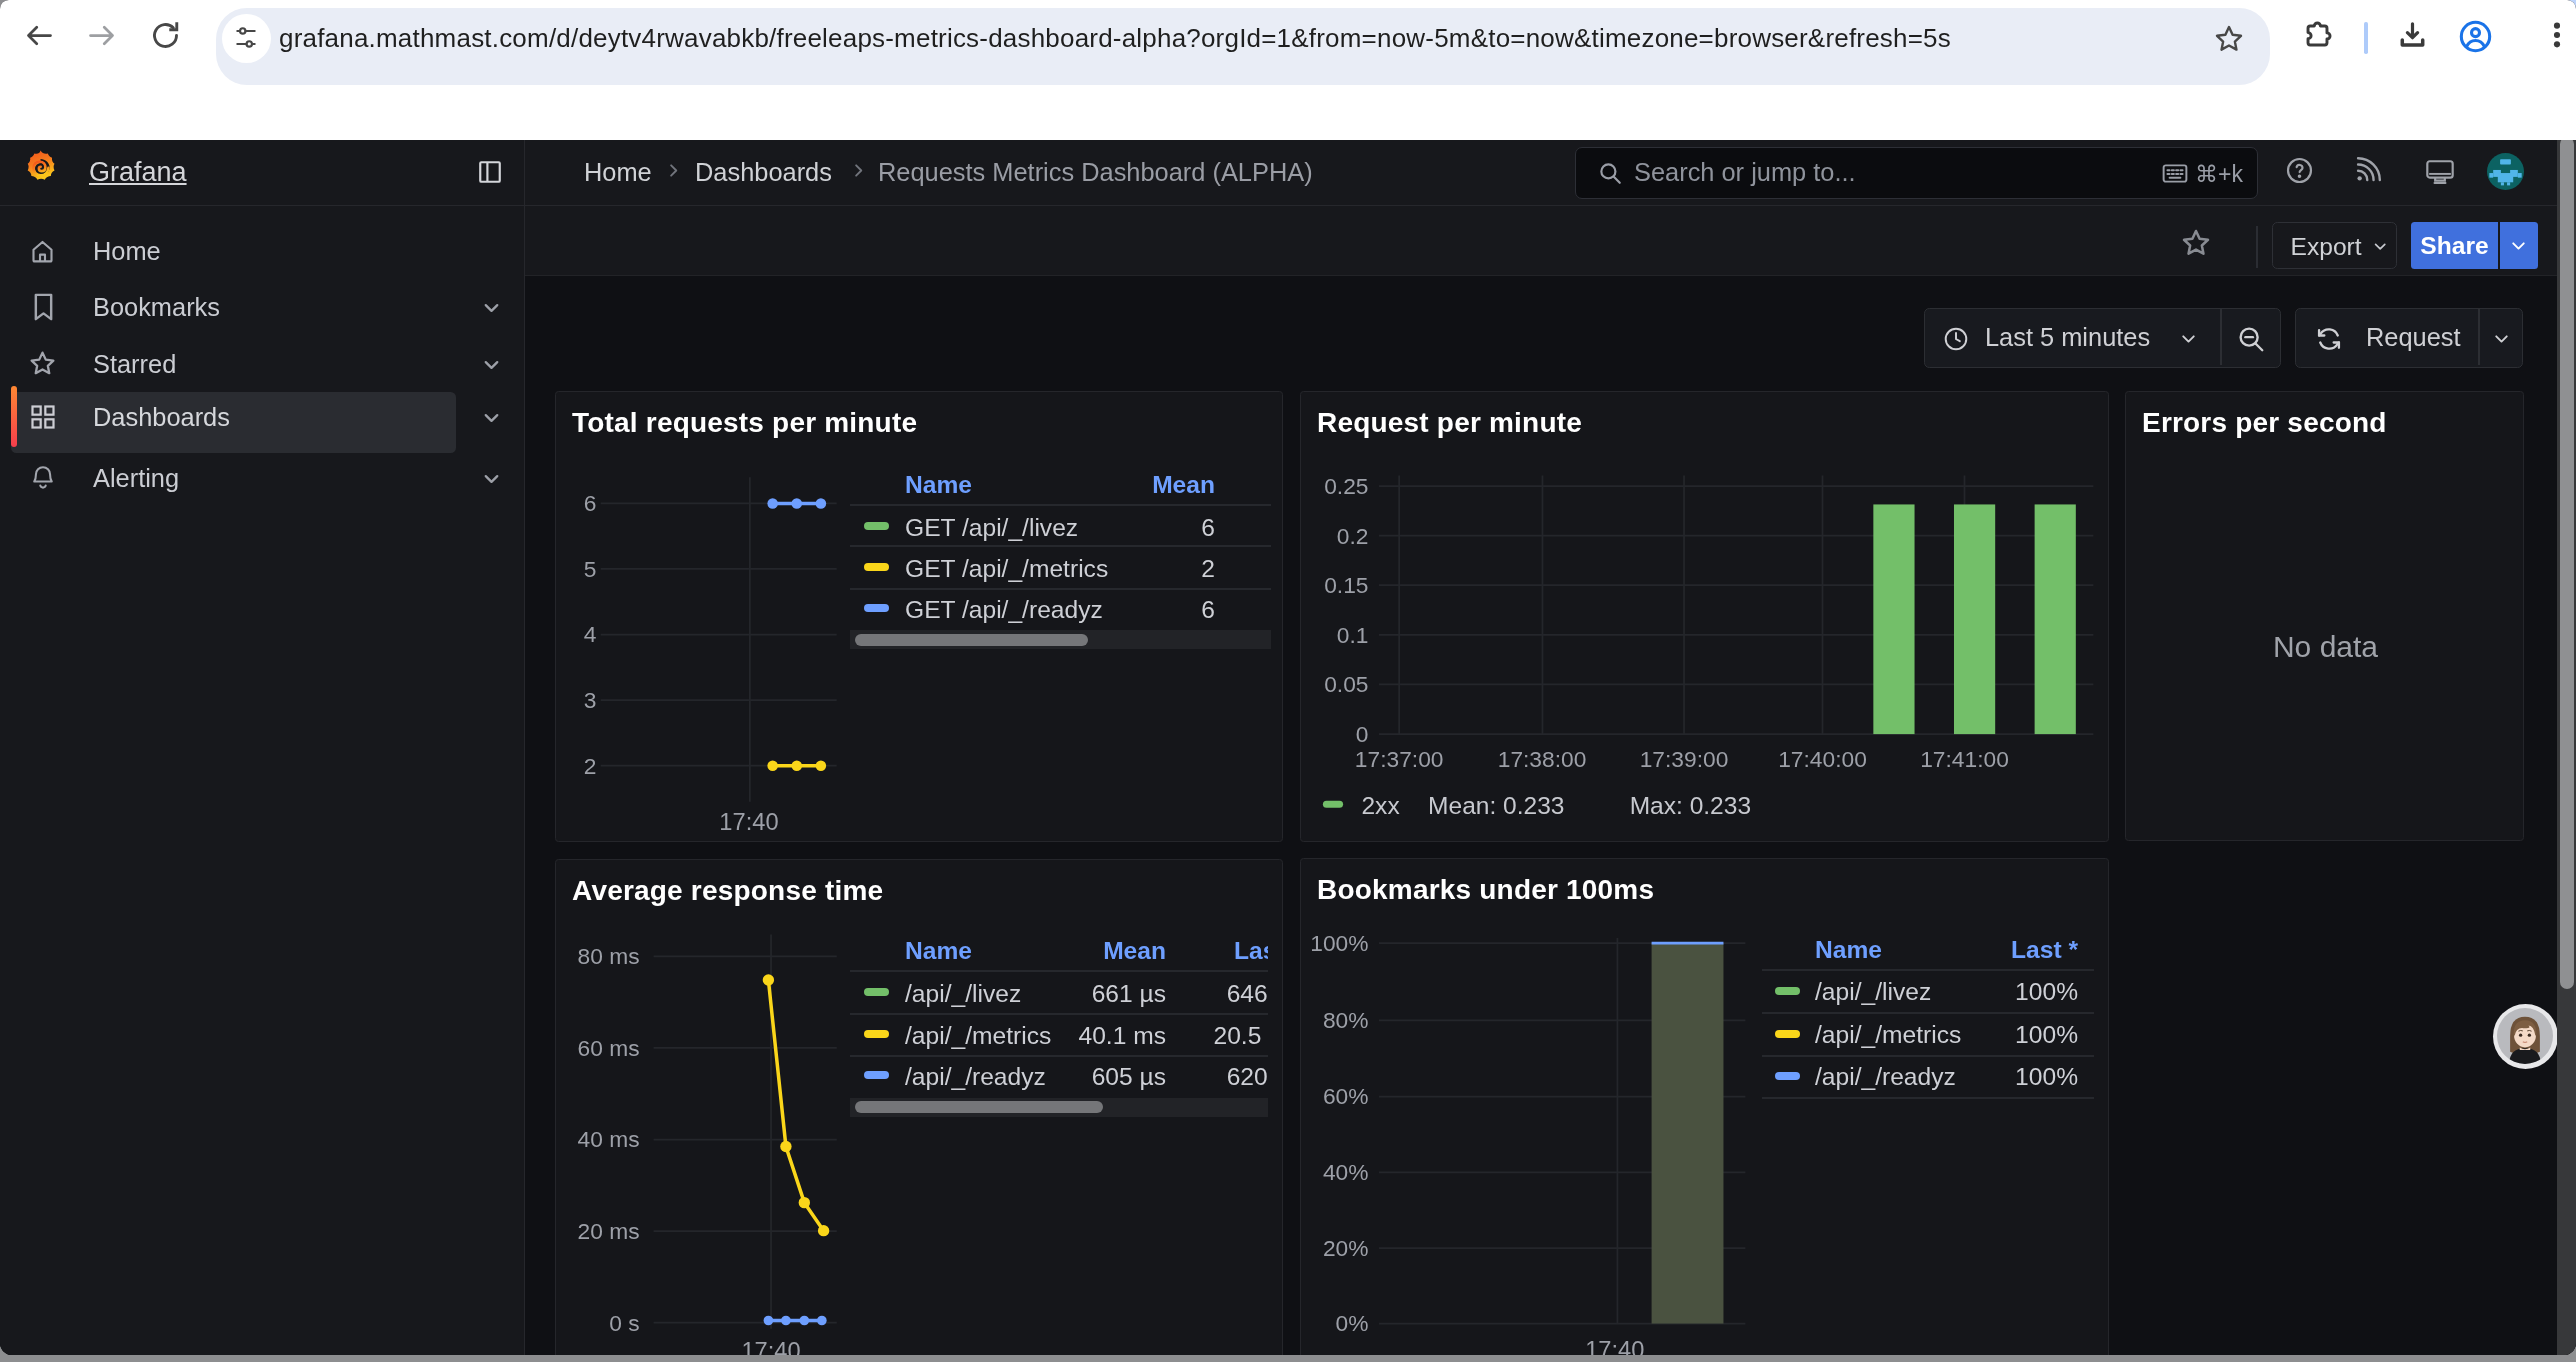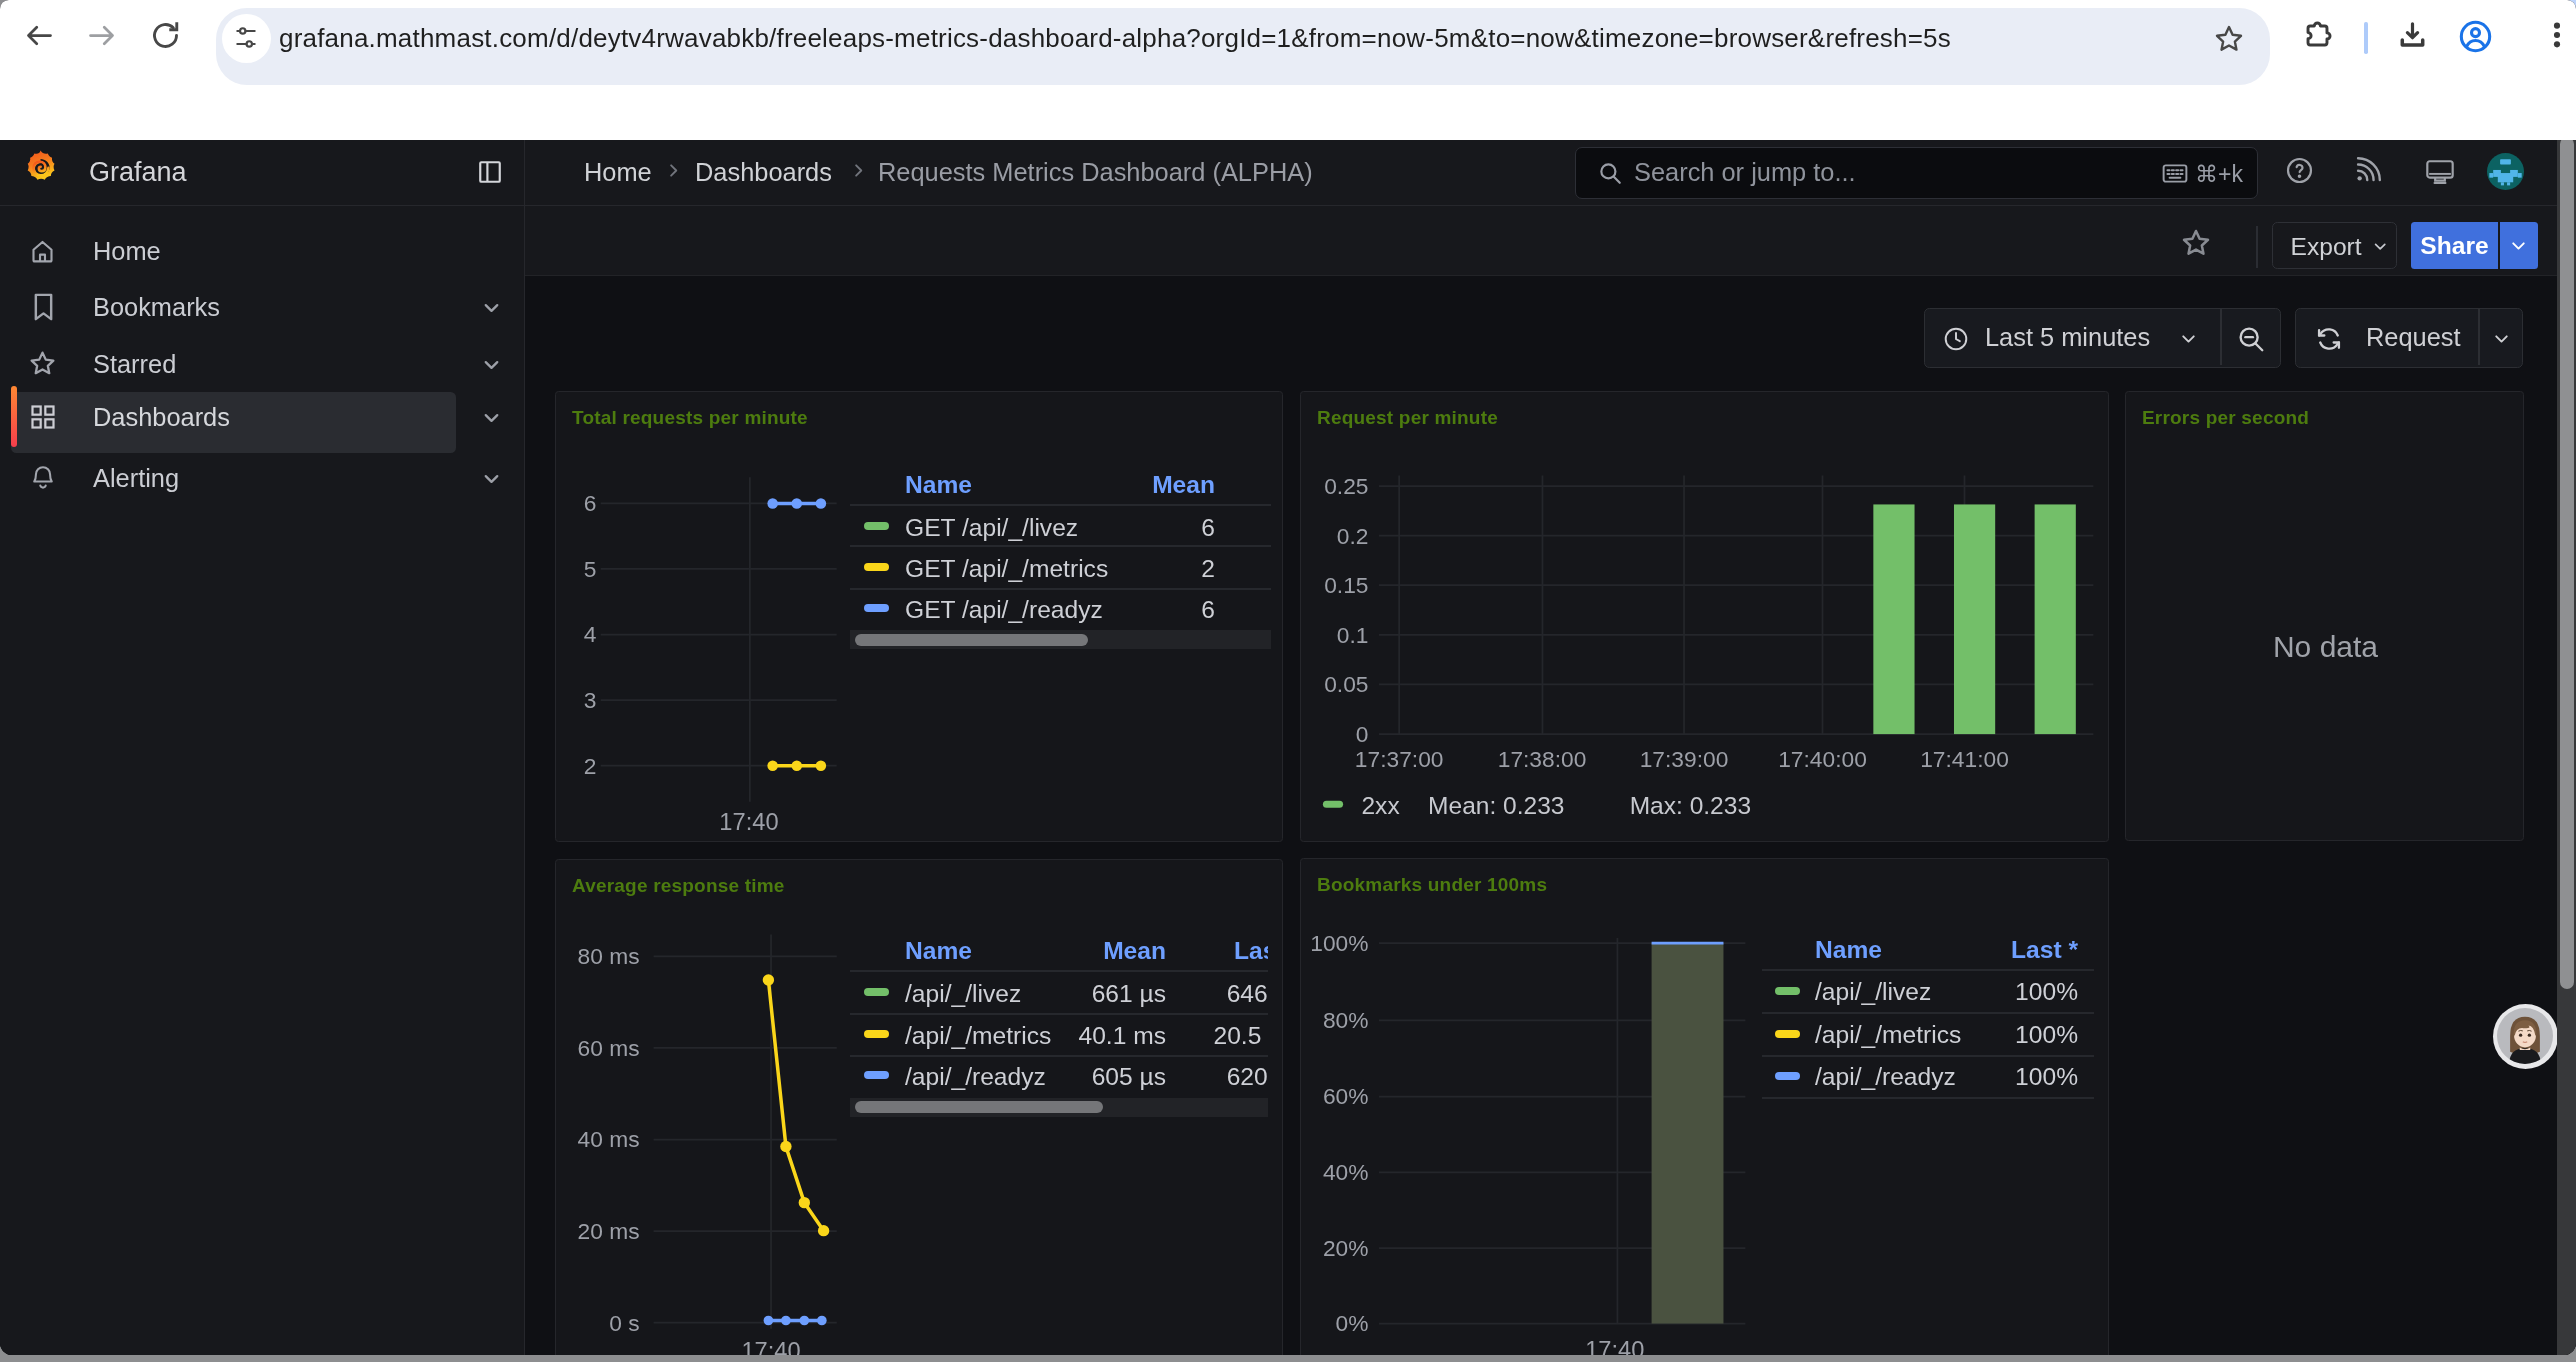--- a/index.html
+++ b/index.html
@@ -13,40 +13,40 @@
 #pill { position:absolute; left:216px; top:8px; width:2054px; height:77px; background:#e9edf6; border-radius:31px; }
 #pill .tunecirc { position:absolute; left:6.1px; top:6.1px; width:49px; height:49px; background:#ffffff; border-radius:50%; }
 #urltext { position:absolute; left:63px; top:15px; font-size:26px; color:#1f1f1f; letter-spacing:0.2px; white-space:nowrap; }
 .chromeicon { position:absolute; }
 #bookbar { position:absolute; left:0; top:72px; width:2576px; height:64px; }
 .bktext { position:absolute; font-size:24.6px; color:#45474a; top:24.6px; }
 
 #graf { position:absolute; left:0; top:136px; width:2576px; height:1219px; background:#0f1014; }
 #sidebar { position:absolute; left:0; top:0; width:525px; height:1219px; background:#17181c; border-right:0.9px solid #26272c; }
 #sbheader { position:absolute; left:0; top:0; width:525px; height:70px; border-bottom:0.9px solid #26272c; }
-#gtitle { position:absolute; left:89px; top:21px; font-size:27px; color:#d5d6da; }
+#gtitle { position:absolute; left:89px; top:21px; font-size:27px; color:#d5d6da;text-decoration:underline; }
 .mtext { position:absolute; left:93px; top:15px; font-size:25.4px; color:#cbcdd3; }
 .mchev { position:absolute; left:480px; top:21px; }
 #activerow { position:absolute; left:11.4px; top:256px; width:445px; height:61px; background:#2a2c31; border-radius:5.3px; }
 #activebar { position:absolute; left:11.4px; top:250px; width:6.1px; height:61px; border-radius:3.5px; background:linear-gradient(180deg,#ff8833,#f53e4c); }
 #topnav { position:absolute; left:525px; top:0; width:2051px; height:70px; background:#17181c; border-bottom:0.9px solid #26272c; }
 .crumb { position:absolute; top:22px; font-size:25.4px; color:#d0d2d6; white-space:nowrap; }
 .crumb.grey { color:#9a9da5; }
 .crumbsep { position:absolute; top:24.6px; }
 #searchbox { position:absolute; left:1050px; top:10.5px; width:683px; height:52px; background:#0b0c0f; border:1.8px solid #2d2f36; border-radius:7px; }
 #toolbar { position:absolute; left:525px; top:70px; width:2051px; height:70px; background:#17181c; border-bottom:0.9px solid #222327; }
 .btn { position:absolute; border-radius:5.3px; font-size:25.4px; }
 #exportbtn { left:1747px; top:16px; width:125px; height:47px; background:#17181c; border:1.8px solid #2e3036; color:#d0d2d6; }
 #sharebtn { left:1886px; top:16px; width:87px; height:47px; background:#4070dd; color:#ffffff; border-radius:3.5px 0 0 3.5px; }
 #sharechev { left:1975px; top:16px; width:38px; height:47px; background:#4070dd; border-radius:0 3.5px 3.5px 0; }
 
 .ctrl { position:absolute; background:#181a1f; border:1.8px solid #2c2e33; border-radius:5.3px; color:#cfd0d4; }
 
 .panel { position:absolute; background:#15161a; border:1.8px solid #25262b; border-radius:3.5px; }
-.ptitle { position:absolute; left:16px; top:15px; font-size:19px; font-weight:700; color:#4d7c0f; letter-spacing:0.2px; }
+.ptitle { position:absolute; left:16px; top:15px; font-size:28px; font-weight:700; color:#ffffff; letter-spacing:0.2px; }
 
 .tbl { position:absolute; }
 .trow { position:absolute; font-size:24.6px; color:#ced0d6; }
 .thead { color:#6e9fff; font-weight:700; }
 .sep { position:absolute; height:1.8px; background:#26282d; }
 .dash { position:absolute; width:24.6px; height:8px; border-radius:4.4px; }
 
 #vscroll { position:absolute; left:2557px; top:0; width:19px; height:1219px; background:#37383a; }
 #vthumb { position:absolute; left:2.6px; top:0.9px; width:14px; height:852px; background:#8f9092; border-radius:7px; }
 </style>

